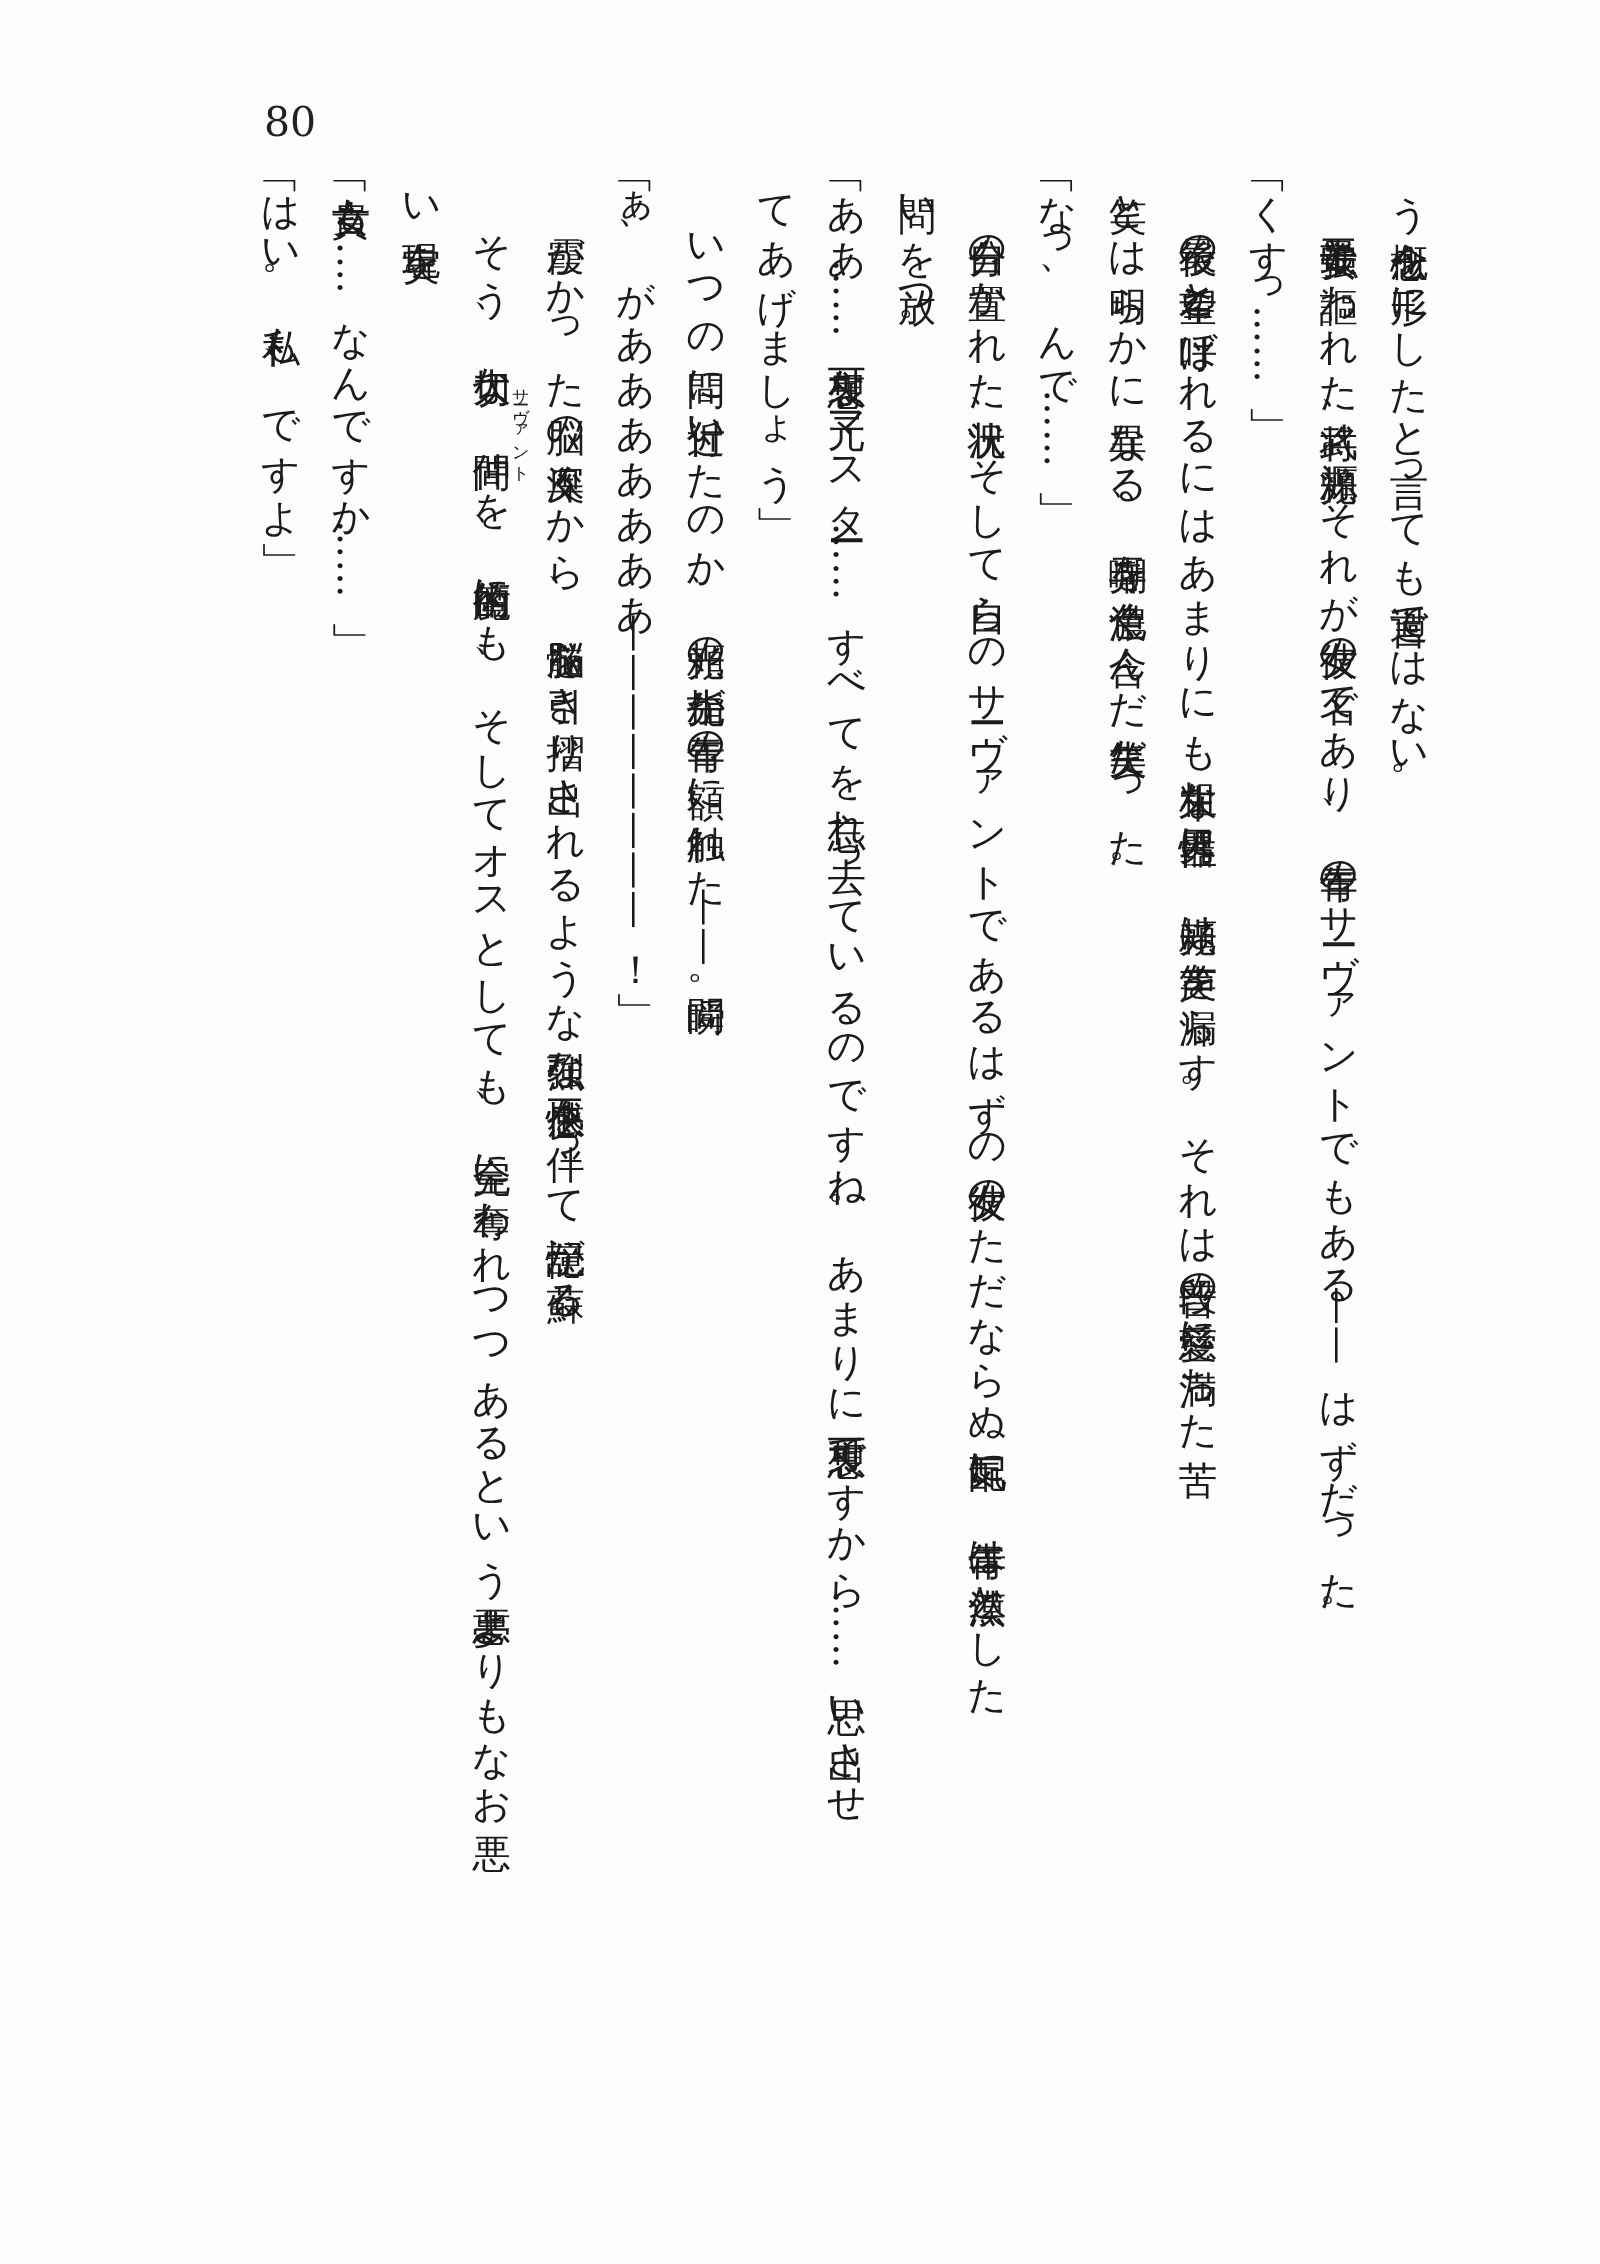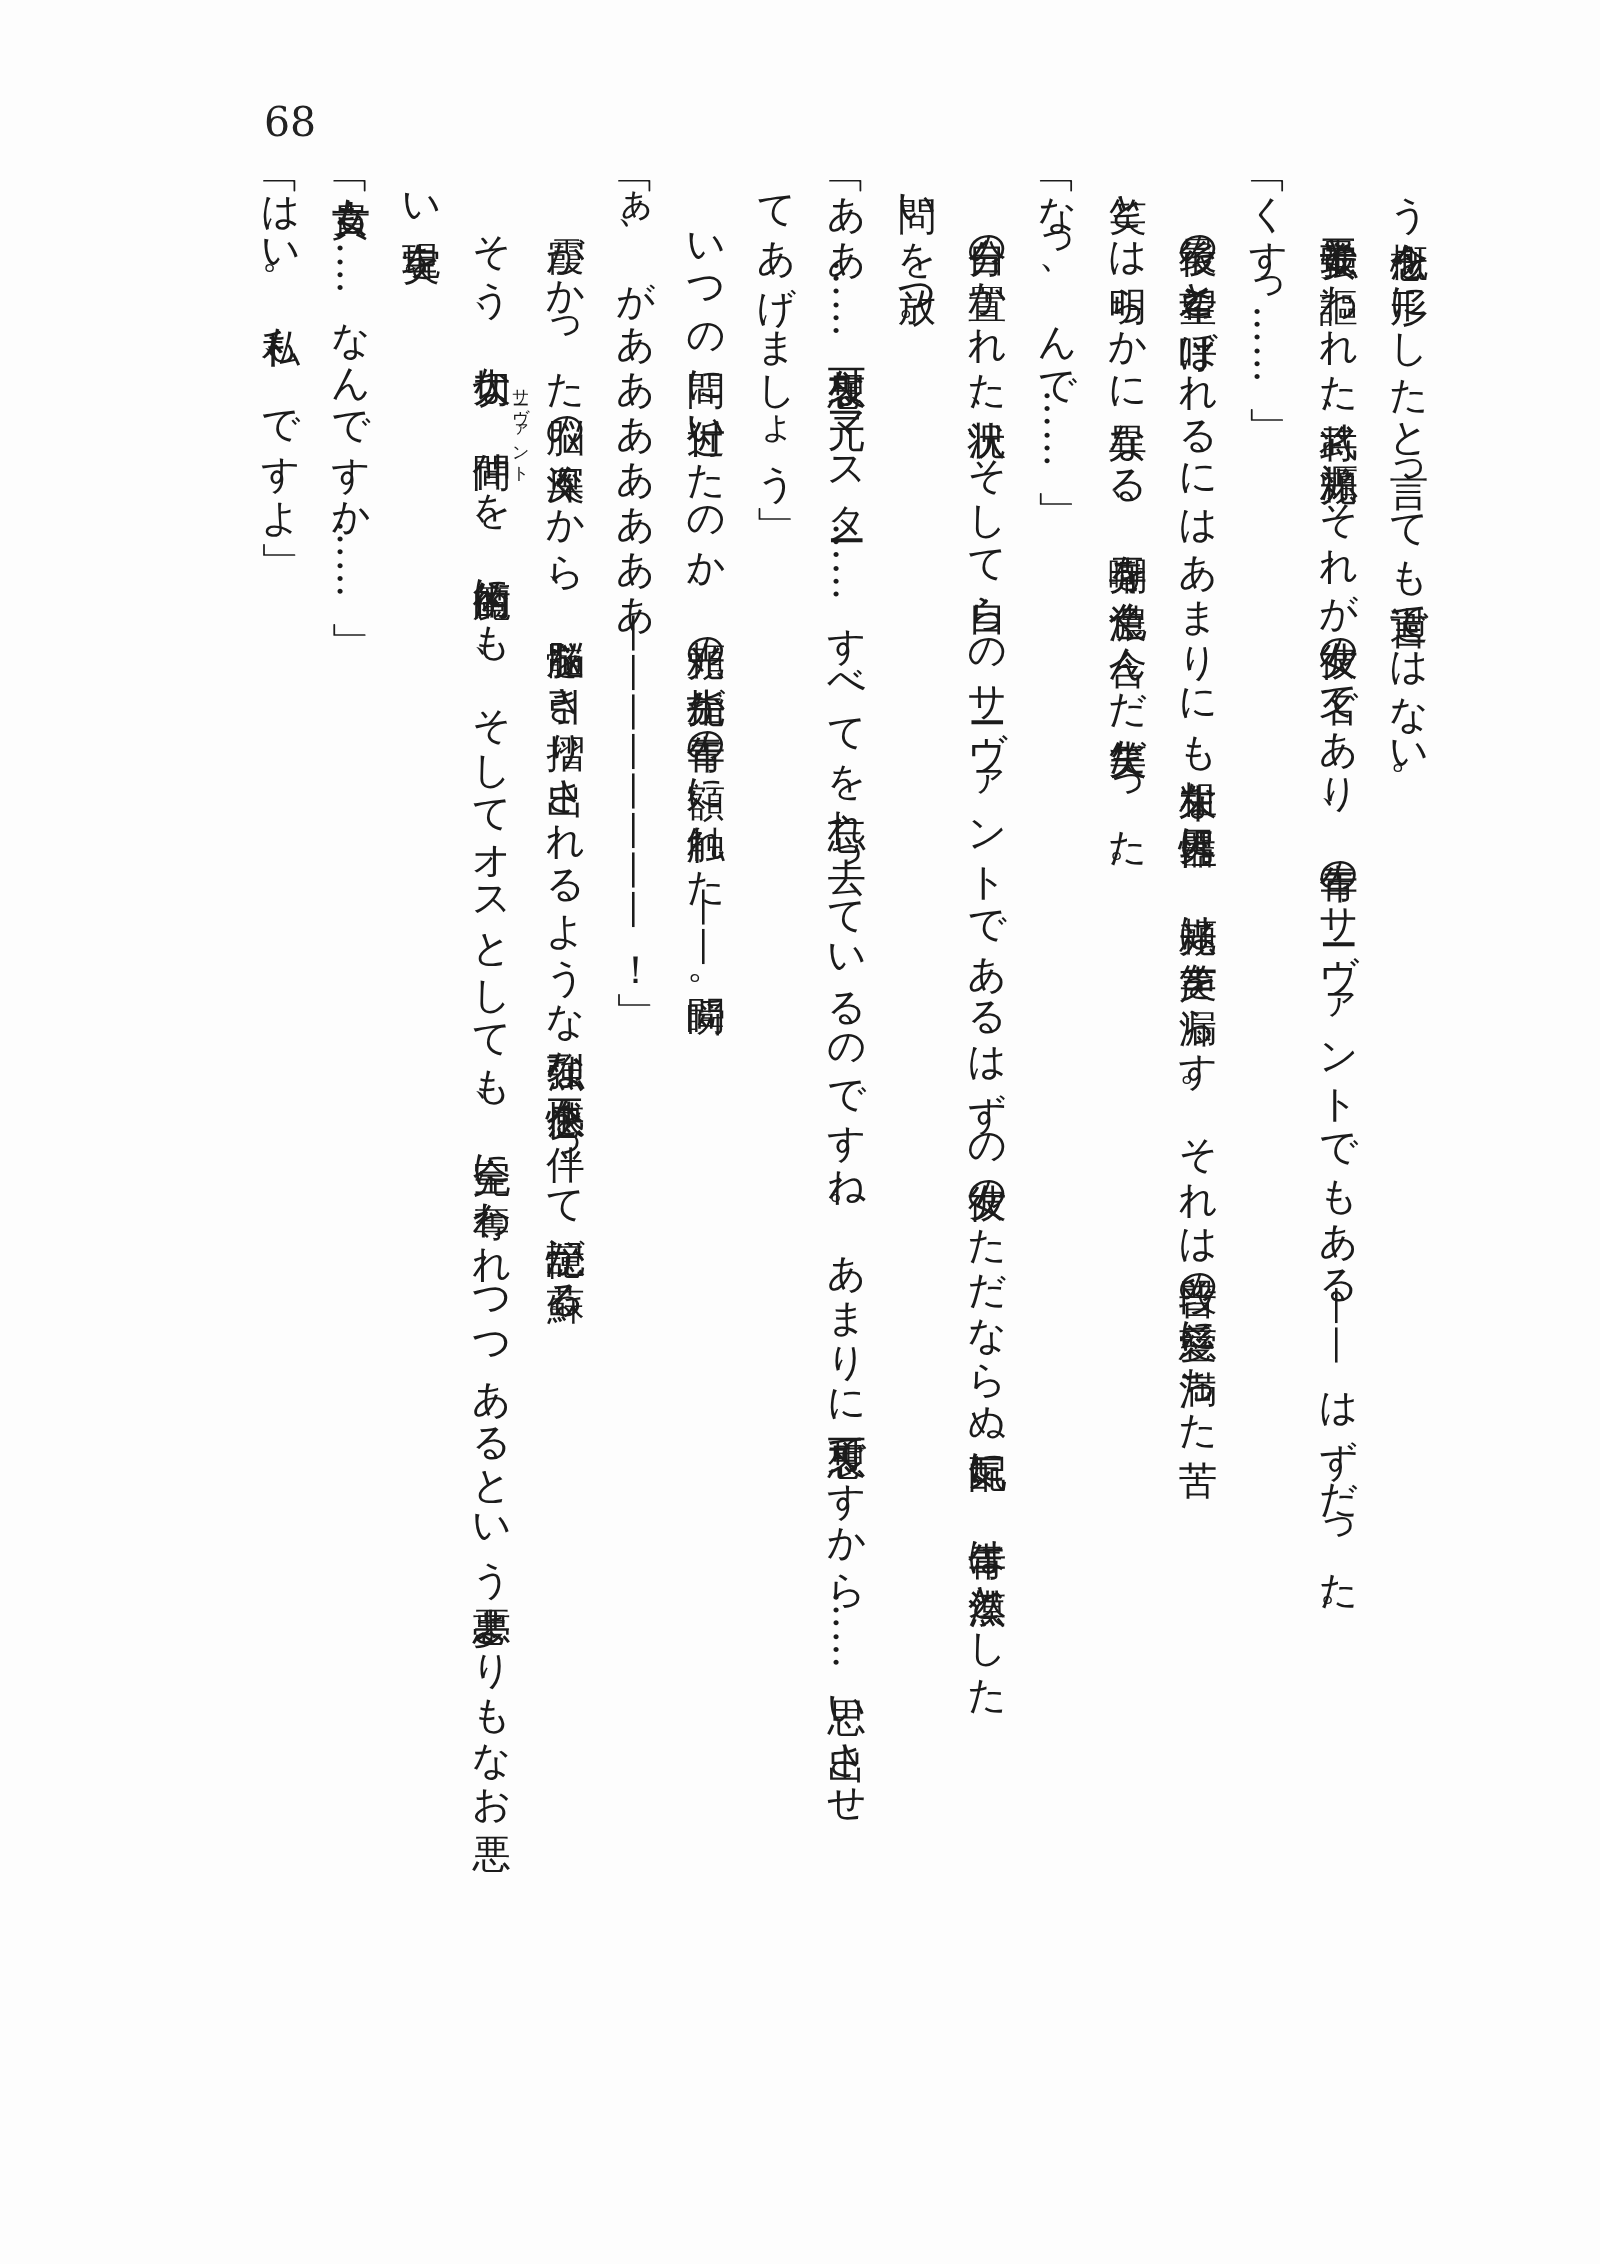--- a/index.html
+++ b/index.html
@@ -63,21 +63,21 @@
     font-size: 17px;
     letter-spacing: 0;
     color: #1b1b1b;
   }
 </style>
 </head>
 <body>
 
 <div class="page">
 
-  <div class="page-number">68</div>
+  <div class="page-number">80</div>
 
   <div class="text-block">
     <p>う概念を形にしたと言っても過言ではない。</p>
     <p class="indent">平安最強と謳われた武将、源頼光。それが彼女の名であり、青年のサーヴァントでもある——はずだった。</p>
     <p>「くすっ……」</p>
     <p class="indent">最後の希望と呼ばれるにはあまりにも粗末な男性器に、頼光は笑声を漏らす。それは普段の慈愛に満ちた苦</p>
     <p>笑とは明らかに異なる、嘲弄を色濃く含んだ失笑だった。</p>
     <p>「なっ、んで……」</p>
     <p class="indent">自分の置かれた状況、そして自らのサーヴァントであるはずの彼女のただならぬ気配に、青年は漠然とした</p>
     <p>問いを放つ。</p>

